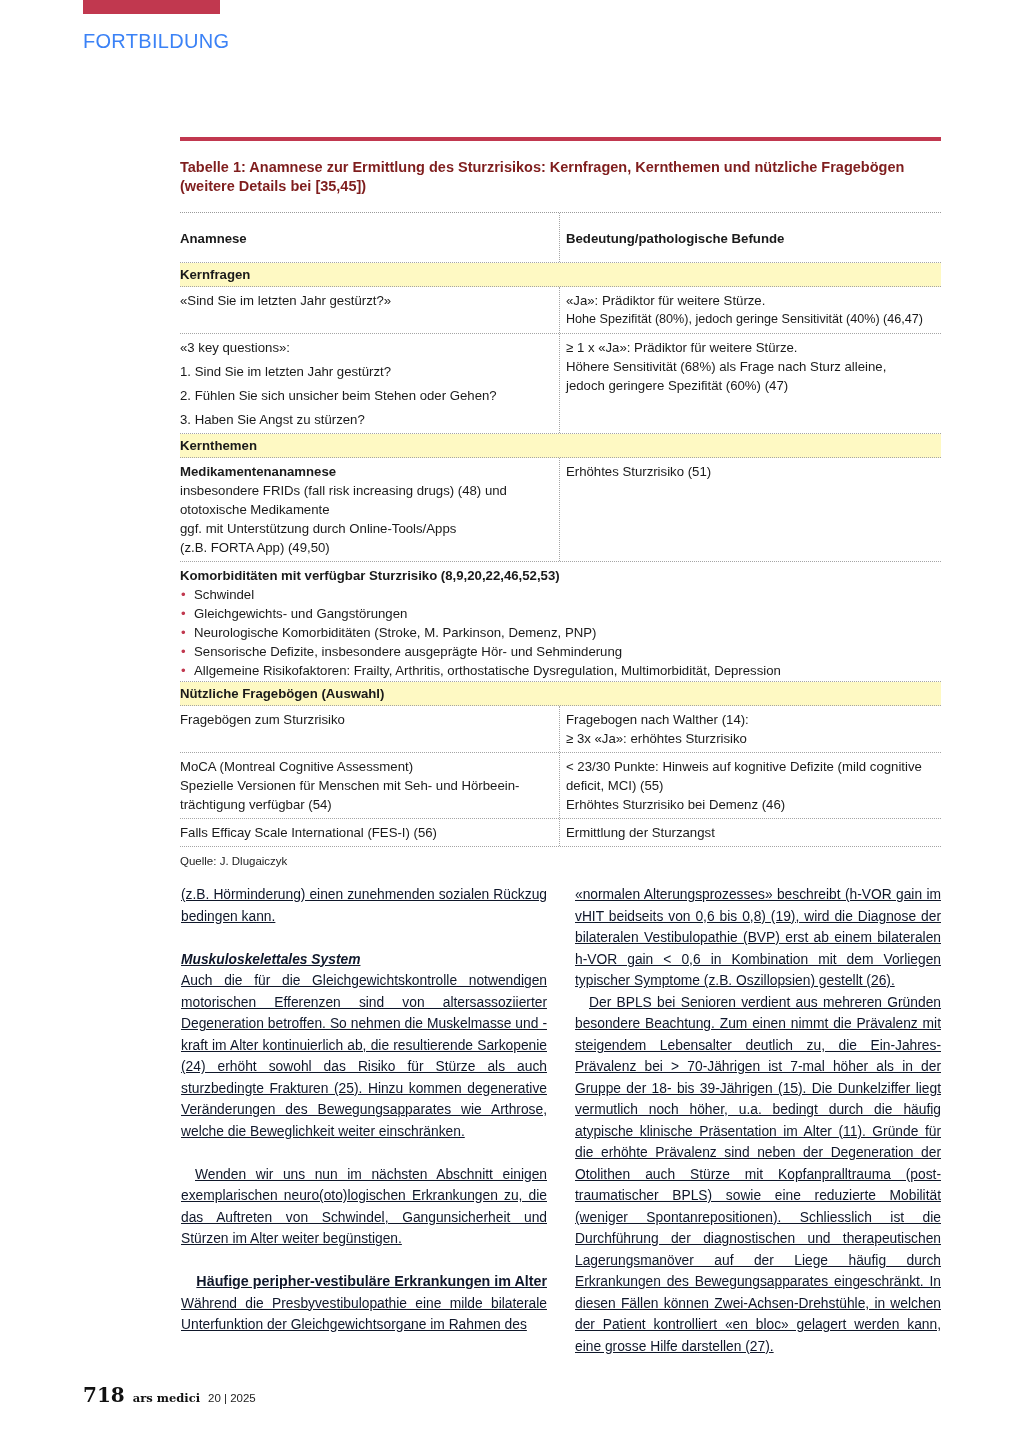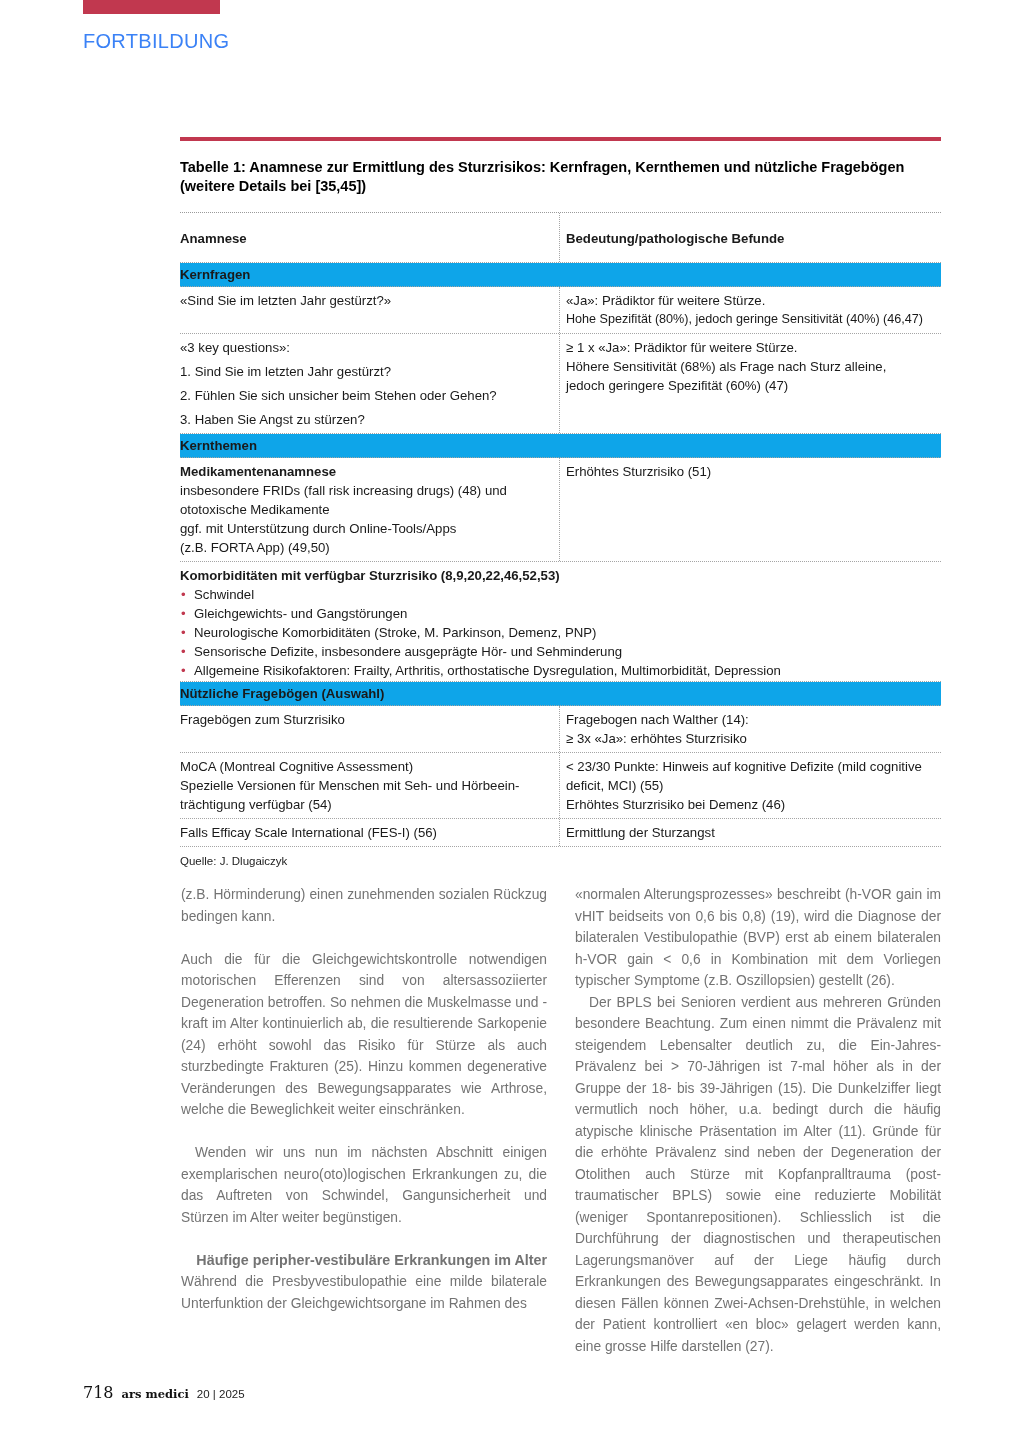--- a/index.html
+++ b/index.html
@@ -3,48 +3,48 @@
 <meta charset="utf-8">
 <style>
   html, body { margin:0; padding:0; }
   body { width:1024px; height:1448px; background:#ffffff; position:relative; overflow:hidden;
          font-family:"Liberation Sans", sans-serif; color:#1a1a1a; }
   .top-bar { position:absolute; left:83px; top:0; width:137px; height:14px; background:#c1384f; }
   .section-label { position:absolute; left:83px; top:30px; font-size:20px; letter-spacing:0.3px; color:#3b82f6; font-family:Liberation Sans, sans-serif; }
 
   .table-wrap { position:absolute; left:180px; top:137px; width:761px; }
   .table-rule { height:4px; background:#c1384f; }
-  .table-title { font-weight:bold; font-size:14.5px; line-height:19px; margin-top:17px; margin-bottom:16px; color:#000000; }
+  .table-title { font-weight:bold; font-size:14.5px; line-height:19px; margin-top:17px; margin-bottom:16px; color:#7f1d1d; }
   .dotted { border-top:1px dotted #9a9a9a; }
   .t { font-size:13.2px; line-height:19px; }
   .row { display:flex; border-bottom:1px dotted #a5a5a5; }
   .row .c1 { width:380px; padding:4px 4px 4px 0; box-sizing:border-box; border-right:1px dotted #a5a5a5; }
   .row .c2 { flex:1; padding:4px 0 4px 6px; box-sizing:border-box; }
   .row.header .c1, .row.header .c2 { font-weight:bold; padding-top:16px; padding-bottom:14px; }
   .row.header { border-bottom:1px dotted #a5a5a5; }
-  .section { background:#0ea5e9; font-weight:bold; padding:2px 0 2px 0; border-bottom:1px dotted #a5a5a5; }
+  .section { background:#fef9c3; font-weight:bold; padding:2px 0 2px 0; border-bottom:1px dotted #a5a5a5; }
   .full { padding:4px 0 1px 0; border-bottom:1px dotted #a5a5a5; }
   .bold { font-weight:bold; }
   .kq-line { margin-bottom:5px; }
   ul.bullets { list-style:none; margin:0; padding:0; }
   ul.bullets li { position:relative; padding-left:14px; }
   ul.bullets li::before { content:"•"; color:#c1384f; position:absolute; left:1px; top:0; }
   .source { font-size:11.5px; margin-top:8px; color:#222; }
 
-  .col { position:absolute; top:884px; width:366px; font-size:13.8px; line-height:21.5px; text-align:justify; color:#737373; }
+  .col { position:absolute; top:884px; width:366px; font-size:13.8px; line-height:21.5px; text-align:justify; color:#0f172a;text-decoration:underline; }
   .col p { margin:0; }
   .col-left { left:181px; }
   .col-right { left:575px; }
   .gap { height:21.5px; }
   .subhead-italic { font-weight:bold; font-style:italic; }
   .subhead { font-weight:bold; font-size:14.3px; text-align:right; }
   .indent { text-indent:14px; }
 
   .footer { position:absolute; left:83px; top:1383px; display:flex; align-items:baseline; gap:8px; }
-  .page-num { font-family:"DejaVu Serif", serif; font-weight:normal; font-size:16px; color:#111; }
+  .page-num { font-family:"DejaVu Serif", serif; font-weight:bold; font-size:20px; color:#111; }
   .journal { font-family:"DejaVu Serif", serif; font-weight:bold; font-size:11.5px; color:#111; }
   .issue { font-size:11.5px; color:#222; }
 </style>
 </head>
 <body>
 
 <div class="top-bar"></div>
 <div class="section-label">FORTBILDUNG</div>
 
 <div class="table-wrap">
@@ -142,20 +142,21 @@
       <div>Ermittlung der Sturzangst</div>
     </div>
   </div>
 
   <div class="source">Quelle: J. Dlugaiczyk</div>
 </div>
 
 <div class="col col-left">
   <p>(z.B. Hörminderung) einen zunehmenden sozialen Rückzug bedingen kann.</p>
   <div class="gap"></div>
+  <p class="subhead-italic">Muskuloskelettales System</p>
   <p>Auch die für die Gleichgewichtskontrolle notwendigen motorischen Efferenzen sind von altersassoziierter Degeneration betroffen. So nehmen die Muskelmasse und -kraft im Alter kontinuierlich ab, die resultierende Sarkopenie (24) erhöht sowohl das Risiko für Stürze als auch sturzbedingte Frakturen (25). Hinzu kommen degenerative Veränderungen des Bewegungsapparates wie Arthrose, welche die Beweglichkeit weiter einschränken.</p>
   <div class="gap"></div>
   <p class="indent">Wenden wir uns nun im nächsten Abschnitt einigen exemplarischen neuro(oto)logischen Erkrankungen zu, die das Auftreten von Schwindel, Gangunsicherheit und Stürzen im Alter weiter begünstigen.</p>
   <div class="gap"></div>
   <p class="subhead">Häufige peripher-vestibuläre Erkrankungen im Alter</p>
   <p>Während die Presbyvestibulopathie eine milde bilaterale Unterfunktion der Gleichgewichtsorgane im Rahmen des</p>
 </div>
 
 <div class="col col-right">
   <p>«normalen Alterungsprozesses» beschreibt (h-VOR gain im vHIT beidseits von 0,6 bis 0,8) (19), wird die Diagnose der bilateralen Vestibulopathie (BVP) erst ab einem bilateralen h-VOR gain &lt; 0,6 in Kombination mit dem Vorliegen typischer Symptome (z.B. Oszillopsien) gestellt (26).</p>

